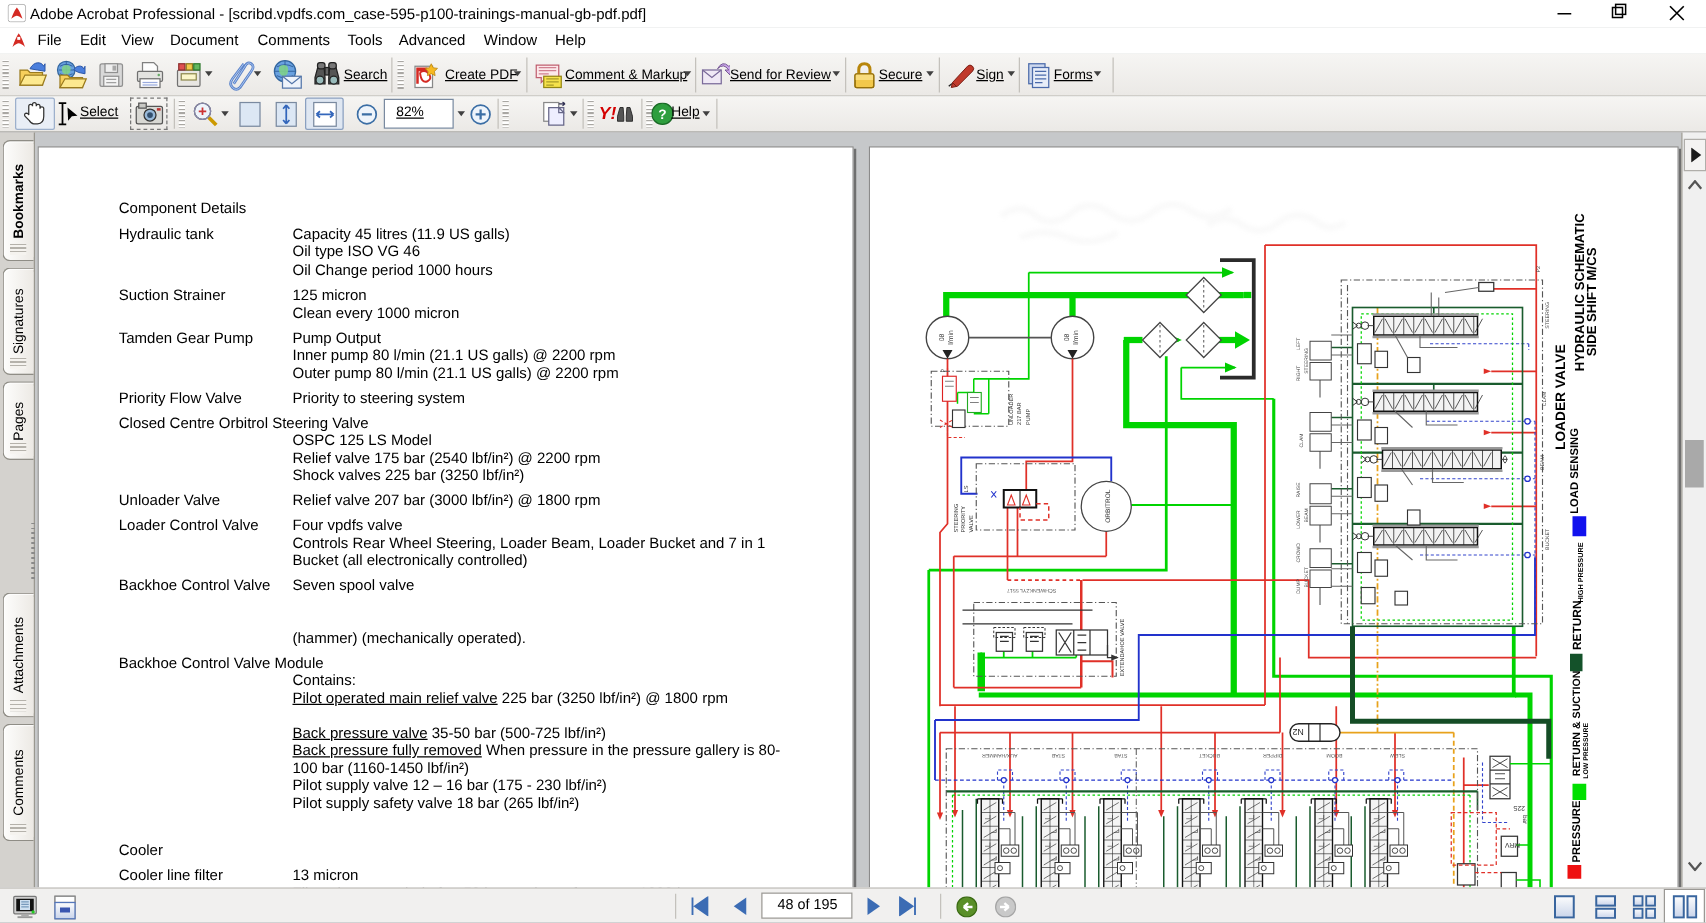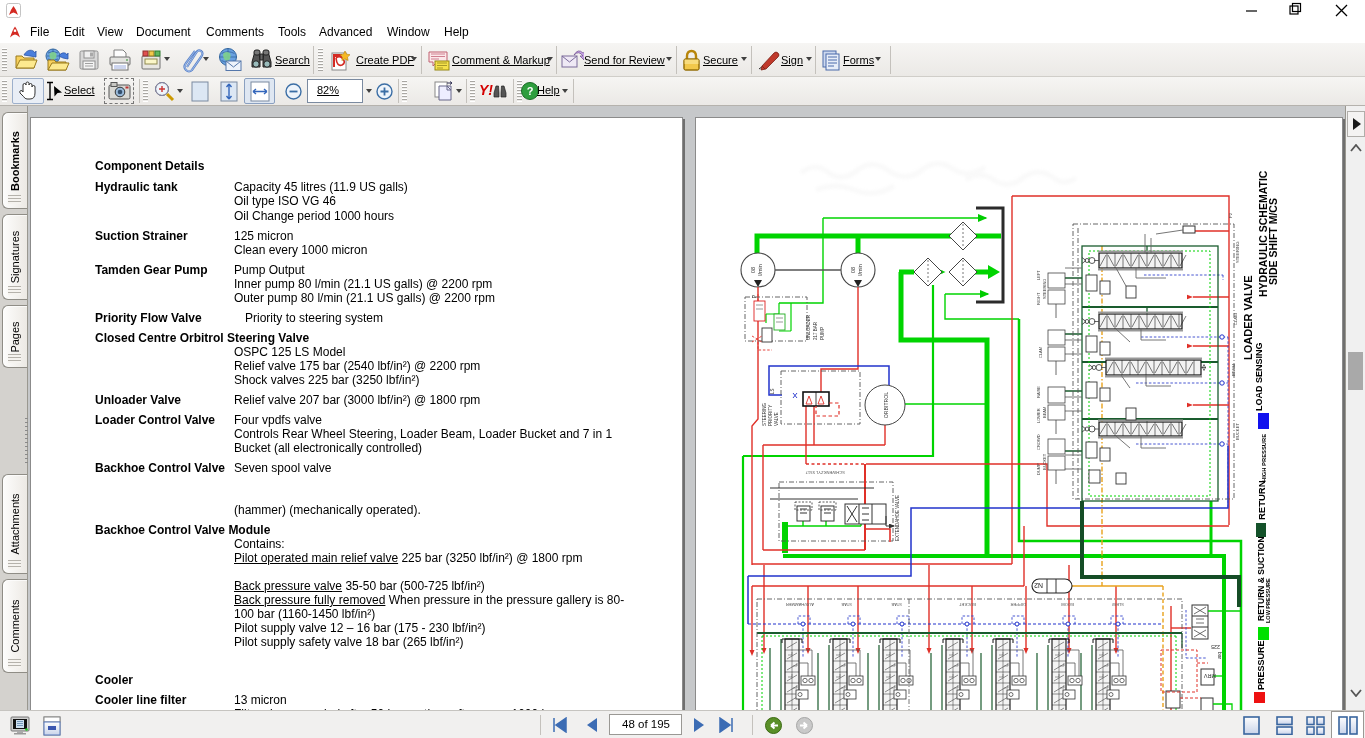--- a/index.html
+++ b/index.html
@@ -29,36 +29,37 @@
 .vtab .txt { position:absolute; top:50%; left:50%; transform:translate(-50%,-50%) rotate(-90deg); font-size:11px; color:#000; white-space:nowrap; }
 .vtab .tgrip { position:absolute; left:5px; bottom:4px; width:13px; height:9px; background:repeating-linear-gradient(#b5b2ab 0 1px, #f5f3ef 1px 3px); }
 
 
 #docarea { position:absolute; left:29px; top:106px; width:1316px; height:604px; background:#c6c8ca; overflow:hidden; }
 .page { position:absolute; background:#fff; border:1px solid #8b8b8b; box-shadow:2px 2px 0 #6f6f6f; }
 
 
 #pg1 { left:1px; top:11px; width:653px; height:600px; }
 #pg1 .t { position:absolute; font-size:12px; color:#000; white-space:nowrap; line-height:1.15; }
-#pg1 .b { font-weight:bold; }
+#pg1 .b { font-weight:normal; }
 
 
 #scrollcol { position:absolute; left:1345px; top:106px; width:20px; height:604px; background:#f0f0f0; border-left:1px solid #9a9890; }
 
 
 #statusbar { position:absolute; left:0; top:710px; width:1365px; height:28px; background:#f1f0ef; border-top:1px solid #c6c4c0; }
 </style>
 </head>
 <body>
 
 <div id="titlebar">
   <svg class="abs" style="left:6px;top:3px" width="15" height="15" viewBox="0 0 15 15">
       <rect x="0.5" y="0.5" width="14" height="14" rx="2" fill="#fff" stroke="#b5b5b5" stroke-width="0.8"></rect>
       <path d="M3 12 Q5 6 7.5 3 Q10 6 12 12 Q9 9.5 7.5 9.5 Q6 9.5 3 12 Z" fill="#d42a23"></path>
     </svg>
+  <div class="ttext">Adobe Acrobat Professional - [scribd.vpdfs.com_case-595-p100-trainings-manual-gb-pdf.pdf]</div>
   <svg class="abs" style="left:1240px;top:0" width="125" height="22">
     <line x1="6" y1="11" x2="17" y2="11" stroke="#000" stroke-width="1.2"></line>
     <rect x="50" y="6" width="8" height="8" fill="none" stroke="#000" stroke-width="1.2"></rect>
     <rect x="52.5" y="3.5" width="8" height="8" fill="none" stroke="#000" stroke-width="1.2"></rect>
     <path d="M96 5 L107 16 M107 5 L96 16" stroke="#000" stroke-width="1.3"></path>
   </svg>
 </div>
 
 <div id="menubar">
   <svg class="abs" style="left:7px;top:2px" width="16" height="16" viewBox="0 0 16 16">
@@ -328,21 +329,21 @@
     <div class="t" style="left:203px;top:77px">Oil type ISO VG 46</div>
     <div class="t" style="left:203px;top:92px">Oil Change period 1000 hours</div>
     <div class="t b" style="left:64px;top:112px">Suction Strainer</div>
     <div class="t" style="left:203px;top:112px">125 micron</div>
     <div class="t" style="left:203px;top:126px">Clean every 1000 micron</div>
     <div class="t b" style="left:64px;top:146px">Tamden Gear Pump</div>
     <div class="t" style="left:203px;top:146px">Pump Output</div>
     <div class="t" style="left:203px;top:160px">Inner pump 80 l/min (21.1 US galls) @ 2200 rpm</div>
     <div class="t" style="left:203px;top:174px">Outer pump 80 l/min (21.1 US galls) @ 2200 rpm</div>
     <div class="t b" style="left:64px;top:194px">Priority Flow Valve</div>
-    <div class="t" style="left:214px;top:194px">Priority to steering system</div>
+    <div class="t" style="left:203px;top:194px">Priority to steering system</div>
     <div class="t b" style="left:64px;top:214px">Closed Centre Orbitrol Steering Valve</div>
     <div class="t" style="left:203px;top:228px">OSPC 125 LS Model</div>
     <div class="t" style="left:203px;top:242px">Relief valve 175 bar (2540 lbf/in²) @ 2200 rpm</div>
     <div class="t" style="left:203px;top:256px">Shock valves 225 bar (3250 lbf/in²)</div>
     <div class="t b" style="left:64px;top:276px">Unloader Valve</div>
     <div class="t" style="left:203px;top:276px">Relief valve 207 bar (3000 lbf/in²) @ 1800 rpm</div>
     <div class="t b" style="left:64px;top:296px">Loader Control Valve</div>
     <div class="t" style="left:203px;top:296px">Four vpdfs valve</div>
     <div class="t" style="left:203px;top:310px">Controls Rear Wheel Steering, Loader Beam, Loader Bucket and 7 in 1</div>
     <div class="t" style="left:203px;top:324px">Bucket (all electronically controlled)</div>

